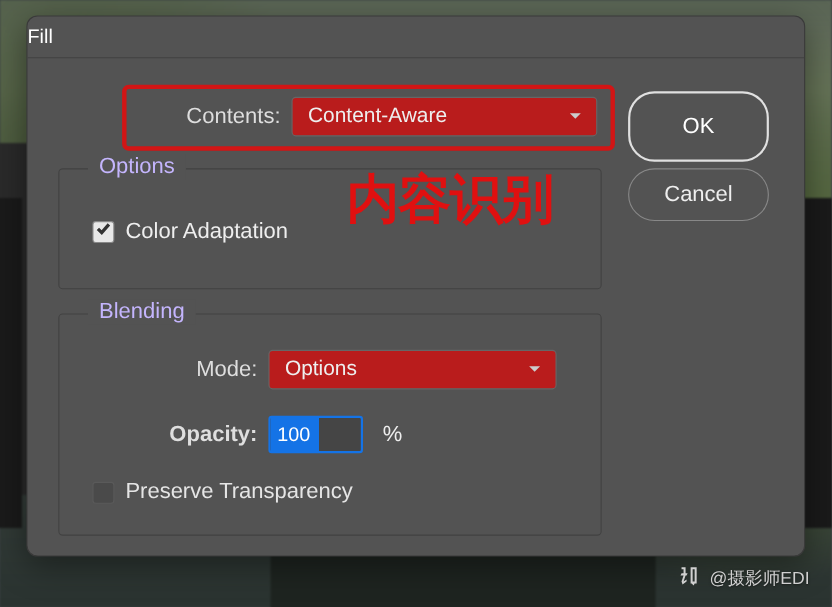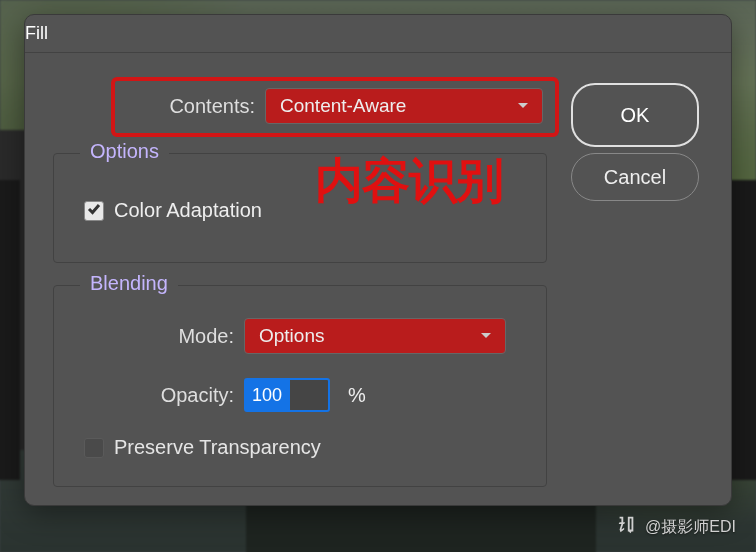--- a/index.html
+++ b/index.html
@@ -306,20 +306,21 @@
       left: 78px;
       top: 92px;
       display: flex;
       align-items: center;
       gap: 10px;
     }
     
     .opacity-label {
       width: 102px;
       text-align: right;
+      font-weight: bold;
     }
     
     .opacity-input {
       width: 86px;
       height: 34px;
       background: #454545;
       border: 2px solid #1473e6;
       border-radius: 3px;
       padding: 0;
       display: flex;

